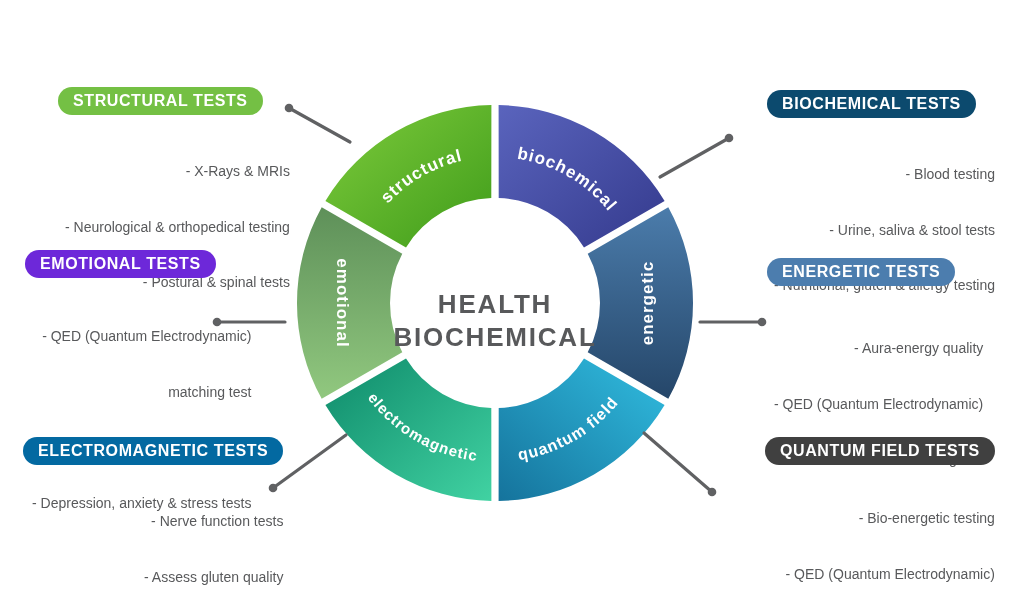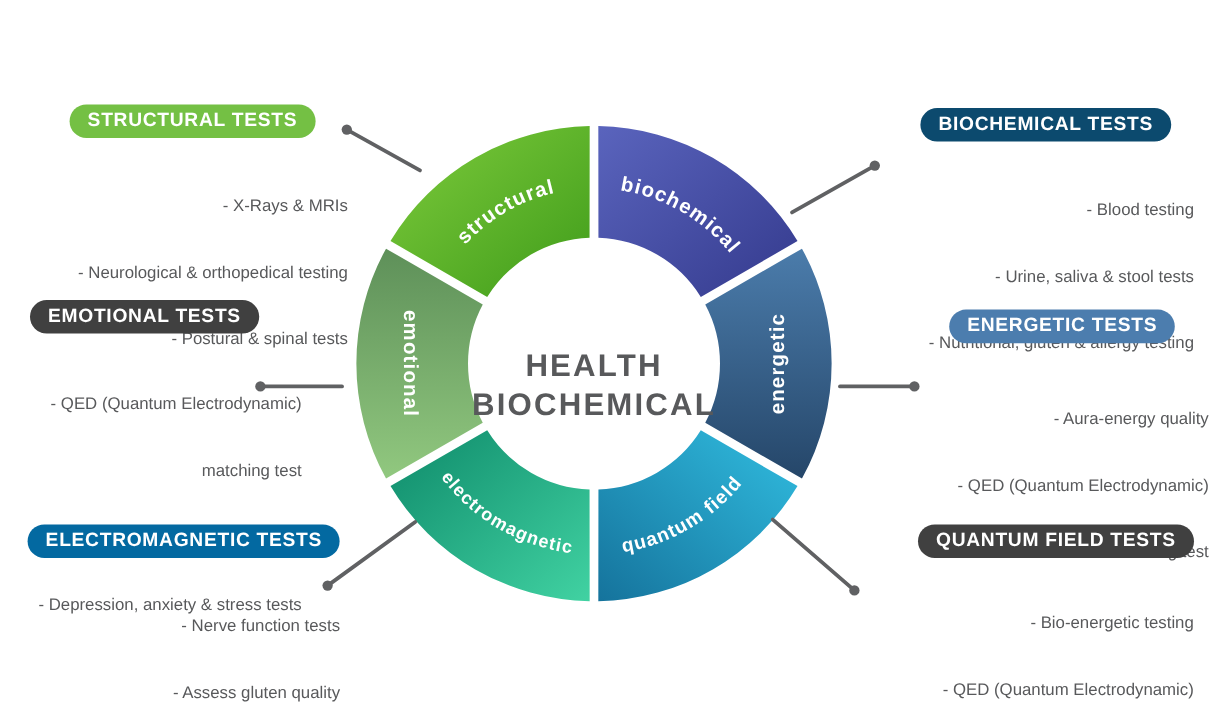--- a/index.html
+++ b/index.html
@@ -23,21 +23,21 @@
   }
   .items{
     margin-top:10px;padding-left:7px;font-size:14px;line-height:18.5px;
     color:var(--body-text,#58595b);white-space:pre;text-align:right;
   }
   .box-structural{left:28px;top:87px;margin-left:30px;}
   .box-emotional{left:25px;top:250px;}
   .box-emotional .items{margin-top:12px;}
   .box-electromagnetic{left:23px;top:437px;}
   .box-biochemical{left:767px;top:90px;}
-  .box-energetic{left:767px;top:258px;margin-left:24px;}
+  .box-energetic{left:767px;top:258px;}
   .box-energetic .items{margin-top:16px;}
   .box-quantum-field{left:765px;top:437px;}
   .box-quantum-field .items{margin-top:7px;}
 </style>
 </head>
 <body style="--bg: #ffffff; --title-text: #58595b; --body-text: #58595b;">
 
 <svg id="donut" width="1024" height="596" viewBox="0 0 1024 596">
     <defs>
       <linearGradient id="g0" x1="0" y1="0" x2="1" y2="1">
@@ -103,21 +103,21 @@
 <div class="info-box box-structural">
   <span class="badge" style="background: rgb(116, 192, 68);">STRUCTURAL TESTS</span>
   <div class="items">
     <div>- X-Rays &amp; MRIs</div>
     <div>- Neurological &amp; orthopedical testing</div>
     <div>- Postural &amp; spinal tests</div>
   </div>
 </div>
 
 <div class="info-box box-emotional">
-  <span class="badge" style="background: #404040;">EMOTIONAL TESTS</span>
+  <span class="badge" style="background: #6d28d9;">EMOTIONAL TESTS</span>
   <div class="items">
     <div>- QED (Quantum Electrodynamic)</div>
     <div>  matching test</div>
     <div>- Aura energy testing</div>
     <div>- Depression, anxiety &amp; stress tests</div>
   </div>
 </div>
 
 <div class="info-box box-electromagnetic">
   <span class="badge" style="background: #0369a1;">ELECTROMAGNETIC TESTS</span>

